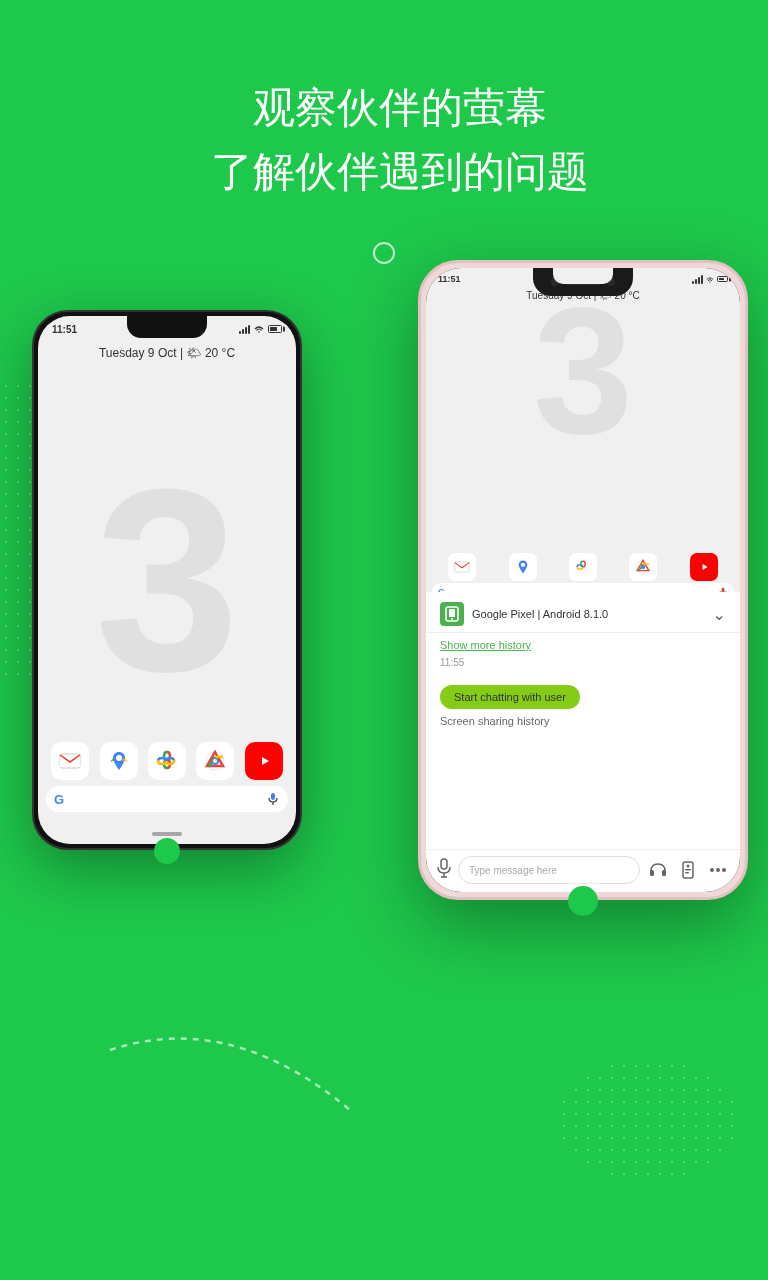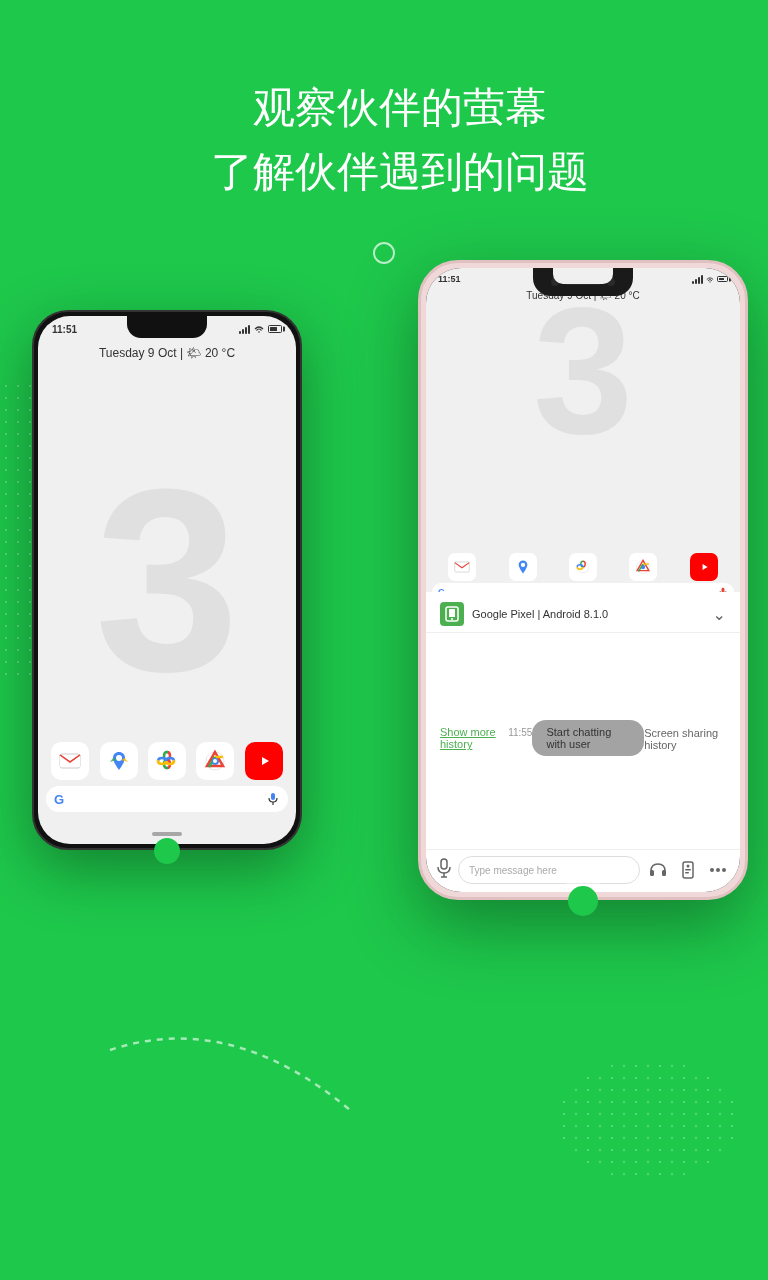--- a/index.html
+++ b/index.html
@@ -473,41 +473,41 @@
 
     .chevron-down {
       font-size: 16px;
       color: #666;
     }
 
     .chat-body {
       flex: 1;
       padding: 6px 14px;
       display: flex;
-      flex-direction: row;
-      align-items: center;
+      flex-direction: column;
+      align-items: flex-start;
       overflow: hidden;
     }
 
     .show-history {
       color: #4caf50;
       font-size: 11px;
       text-decoration: underline;
       margin-bottom: 6px;
       cursor: pointer;
     }
 
     .chat-timestamp {
       font-size: 10px;
       color: #999;
       margin-bottom: 17px;
     }
 
     .chat-bubble {
-      background: #a3a3a3;
+      background: #84cc16;
       border-radius: 14px;
       padding: 6px 14px;
       font-size: 11px;
       color: #333;
       margin-bottom: 6px;
     }
 
     .chat-system-msg {
       font-size: 11px;
       color: #666;

